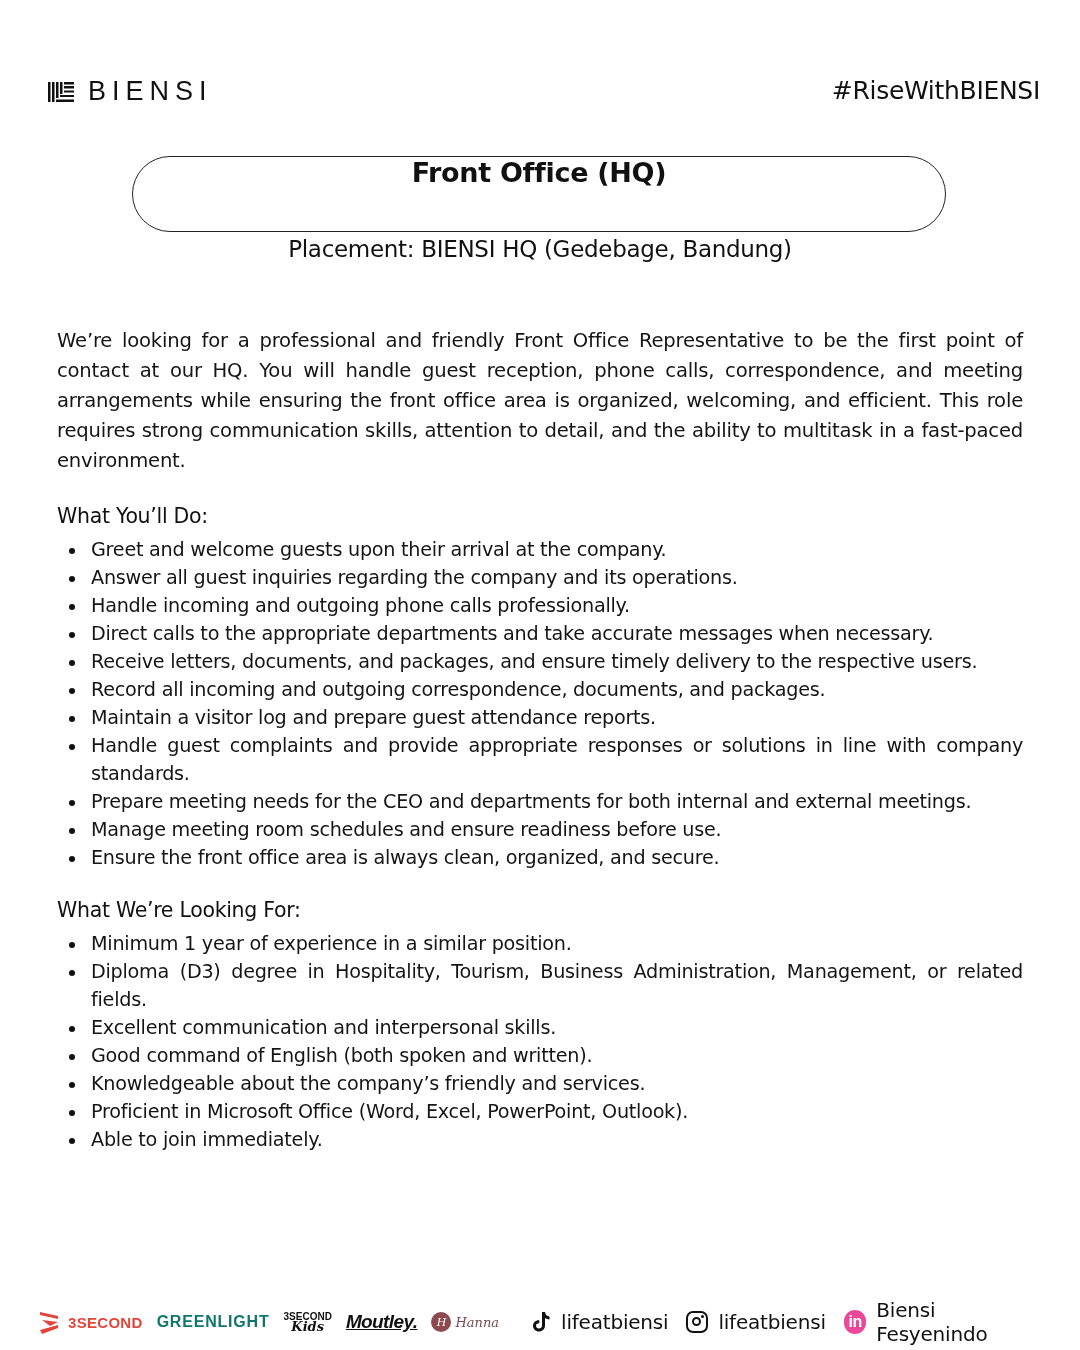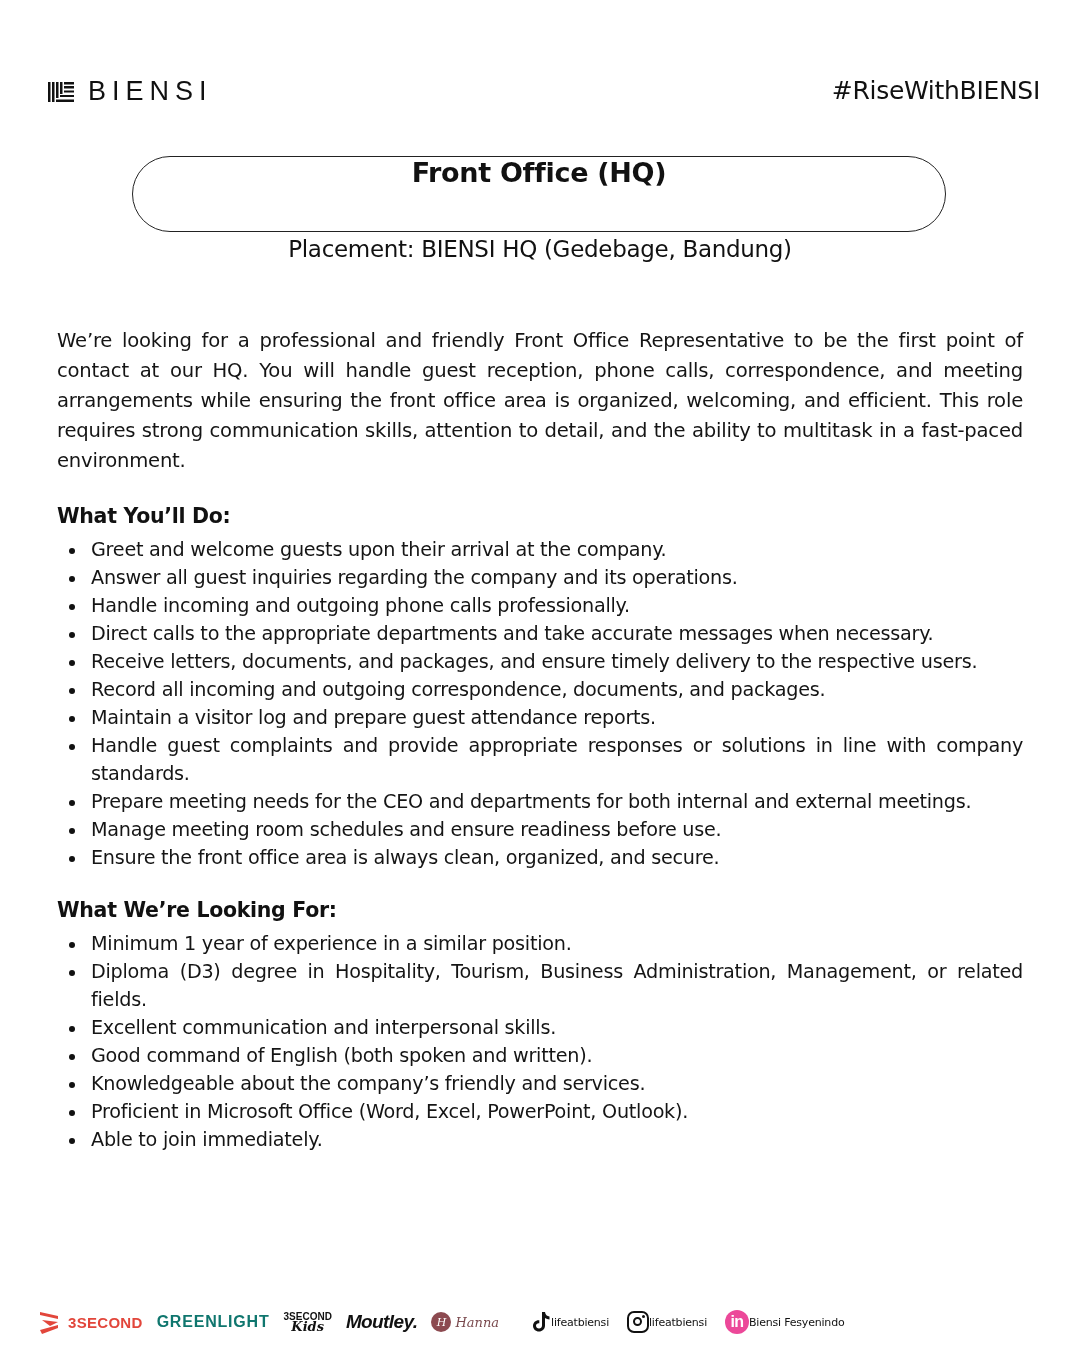--- a/index.html
+++ b/index.html
@@ -27,21 +27,21 @@
     .placement {
       position: absolute; top: 236px; left: 0; right: 0; text-align: center;
       font-size: 23px; color: #111; letter-spacing: -0.3px;
     }
     .content { position: absolute; left: 57px; right: 57px; top: 326px; }
     .intro {
       font-size: 19.6px; line-height: 30px; text-align: justify; margin: 0;
       letter-spacing: -0.2px; color: #151515;
     }
     .section-title {
-      font-size: 20.5px; font-weight: bold; margin: 0; letter-spacing: -0.3px; color: #111;
+      font-size: 20.5px; font-weight: normal; margin: 0; letter-spacing: -0.3px; color: #111;
     }
     .sec1 { margin-top: 28px; }
     .sec2 { margin-top: 26px; }
     ul.bullets { list-style: none; margin: 8px 0 0 0; padding: 0; }
     ul.bullets li {
       position: relative; padding-left: 34px; font-size: 19.2px; line-height: 28px;
       text-align: justify; letter-spacing: -0.25px; color: #151515;
     }
     ul.bullets li::before {
       content: ""; position: absolute; left: 12px; top: 12px; width: 6px; height: 6px;
@@ -49,28 +49,28 @@
     }
     .footer {
       position: absolute; left: 38px; right: 38px; top: 1304px; height: 36px;
       display: flex; align-items: center;
     }
     .logo { display: flex; align-items: center; margin-right: 14px; }
     .logo-3second { color: #e2463b; font-weight: bold; font-size: 15px; letter-spacing: 0.3px; font-family: "Liberation Sans", sans-serif; }
     .logo-greenlight { color: #0f766e; font-weight: bold; font-size: 16px; letter-spacing: 0.8px; font-family: "Liberation Sans", sans-serif; }
     .logo-kids { font-family: "Liberation Sans", sans-serif; font-weight: bold; font-size: 10px; line-height: 10px; text-align: center; color: #111; }
     .logo-kids .kids-script { font-style: italic; font-size: 13px; font-family: "DejaVu Serif", serif; display: block; }
-    .logo-moutley { font-family: "Liberation Sans", sans-serif; font-weight: bold; font-style: italic; font-size: 19px; color: #111; letter-spacing: -0.6px; }
+    .logo-moutley { font-family: "Liberation Sans", sans-serif; font-weight: bold; font-style: italic; font-size: 19px; color: #111; letter-spacing: -0.6px; text-decoration: underline; }
     .logo-hanna { color: #7a4a4e; font-family: "DejaVu Serif", serif; font-style: italic; font-size: 13px; }
     .logo-hanna .hanna-badge {
       width: 20px; height: 20px; border-radius: 50%; background: #8c4a50; color: #fff;
       font-size: 11px; display: inline-flex; align-items: center; justify-content: center; margin-right: 4px;
     }
     .social { display: flex; align-items: center; margin-left: 18px; }
-    .social-label { font-size: 11px; color: #111; letter-spacing: -0.2px; }
+    .social-label { font-size: 20px; color: #111; margin-left: 10px; letter-spacing: -0.2px; }
     .ig-icon {
       width: 22px; height: 22px; border: 2.5px solid #111; border-radius: 7px; box-sizing: border-box;
       position: relative;
     }
     .ig-icon::before {
       content: ""; position: absolute; left: 4px; top: 4px; width: 9px; height: 9px;
       border: 2.2px solid #111; border-radius: 50%; box-sizing: border-box;
     }
     .ig-icon::after {
       content: ""; position: absolute; right: 2px; top: 2px; width: 3px; height: 3px; border-radius: 50%; background: #111;

